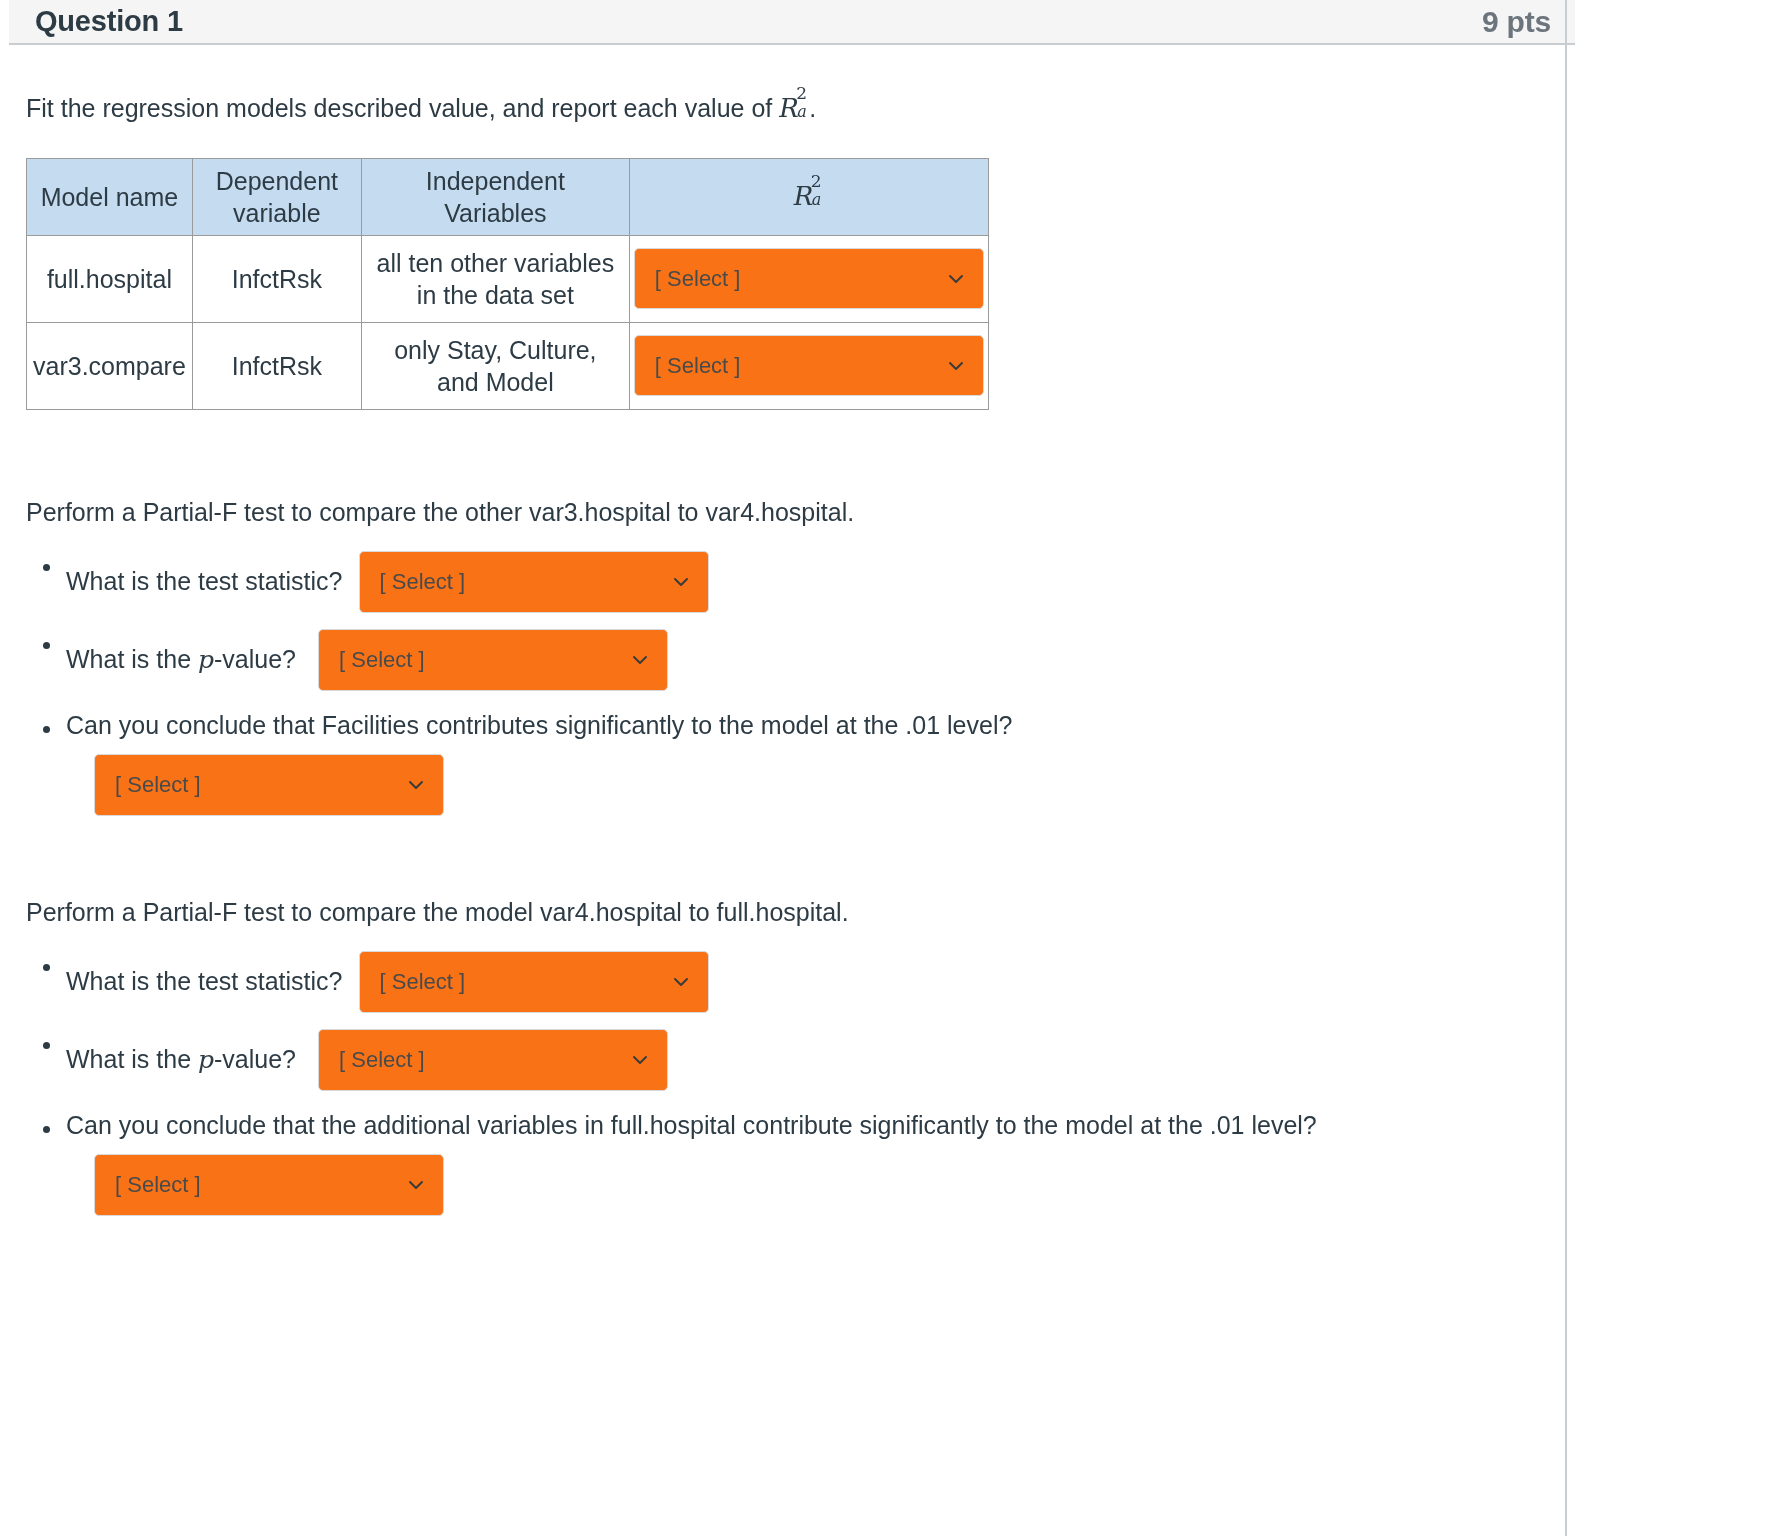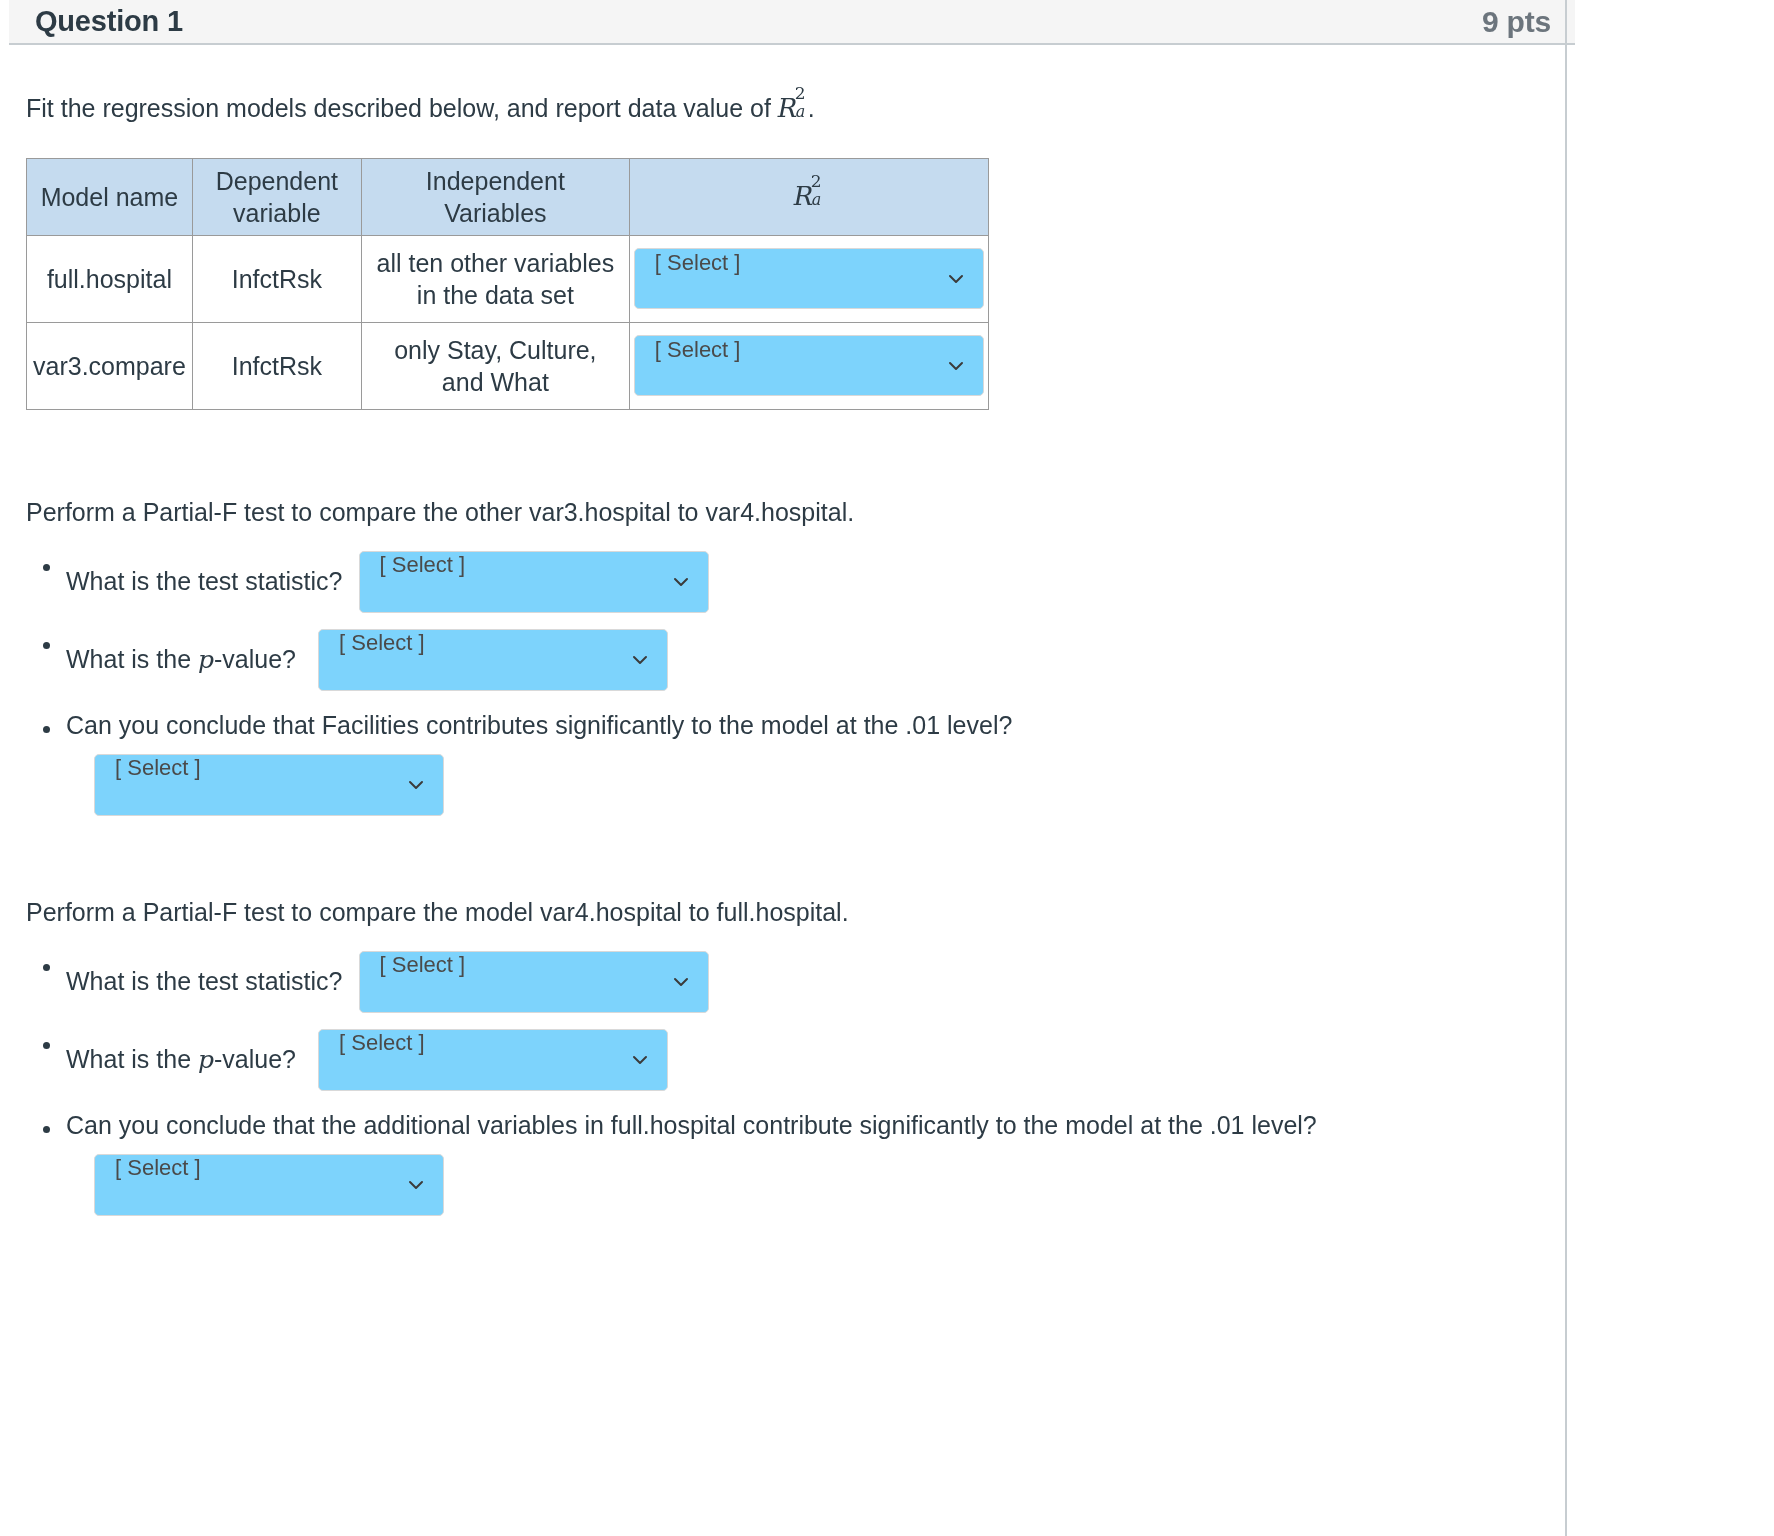--- a/index.html
+++ b/index.html
@@ -128,24 +128,25 @@
   }
   .col-model { width: 150px; }
   .col-dep   { width: 156px; }
   .col-ind   { width: 255px; }
   .col-r2    { width: 358px; padding: 0 !important; }
 
   
   .sel {
     position: relative;
     box-sizing: border-box;
-    background: #7dd3fc;
+    background: #f97316;
     border: 1px solid #d9d9d9;
     border-radius: 5px;
     display: flex;
+    align-items: center;
     cursor: pointer;
     overflow: hidden;
   }
   .sel .sel-label {
     font-size: 22px;
     color: #4a4a4a;
     padding-left: 20px;
     white-space: nowrap;
     font-family: "Liberation Sans", sans-serif;
   }
@@ -211,21 +212,21 @@
 
 <div id="question-header">
   <span class="q-title">Question 1</span>
   <span class="q-pts">9 pts</span>
 </div>
 <div id="right-rule"></div>
 
 <div id="content">
 
   <div class="para" style="margin-top:46px;">
-    <span>Fit the regression models described below, and report data value of </span><span class="mathR"><span class="base">R</span><span class="sup">2</span><span class="sub">a</span></span><span>.</span>
+    <span>Fit the regression models described value, and report each value of </span><span class="mathR"><span class="base">R</span><span class="sup">2</span><span class="sub">a</span></span><span>.</span>
   </div>
 
   <table id="models-table">
     <thead>
       <tr>
         <th class="col-model">Model name</th>
         <th class="col-dep">
           <span>Dependent</span><br>
           <span>variable</span>
         </th>
@@ -257,21 +258,21 @@
                 </svg>
             </span>
           </div>
         </td>
       </tr>
       <tr>
         <td class="col-model">var3.compare</td>
         <td class="col-dep">InfctRsk</td>
         <td class="col-ind">
           <span>only Stay, Culture,</span><br>
-          <span>and What</span>
+          <span>and Model</span>
         </td>
         <td class="col-r2">
           <div class="sel sel-table">
             <span class="sel-label">[ Select ]</span>
             <span class="chev">
               <svg width="18" height="18" viewBox="0 0 18 18">
                   <path d="M3 6 L9 12 L15 6" fill="none" stroke="#3b3b3b" stroke-width="2" stroke-linecap="round" stroke-linejoin="round"></path>
                 </svg>
             </span>
           </div>

